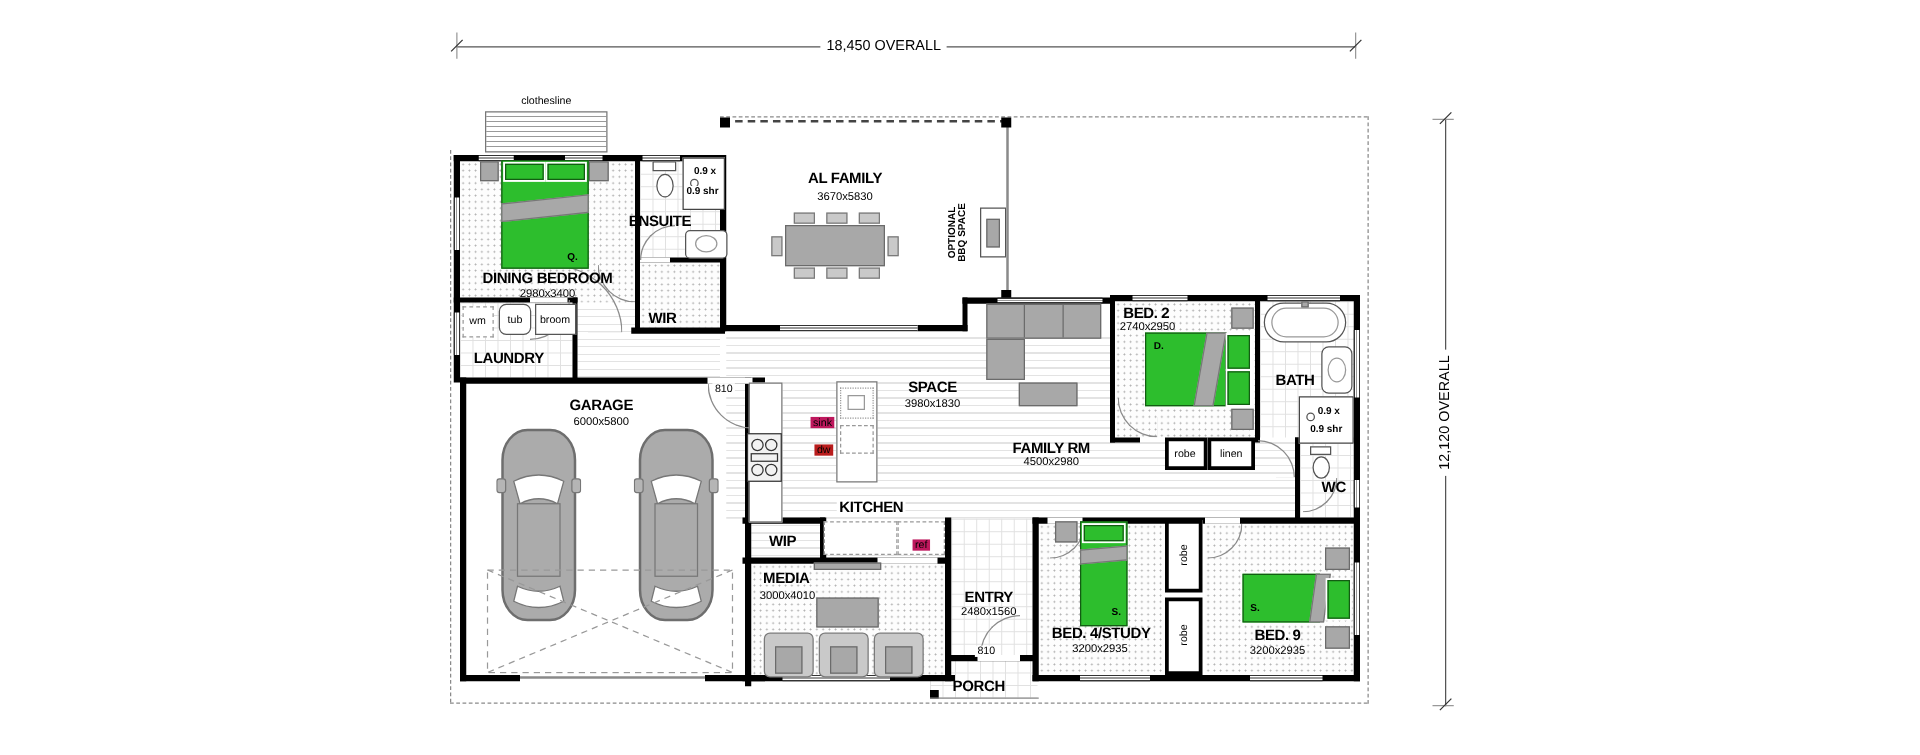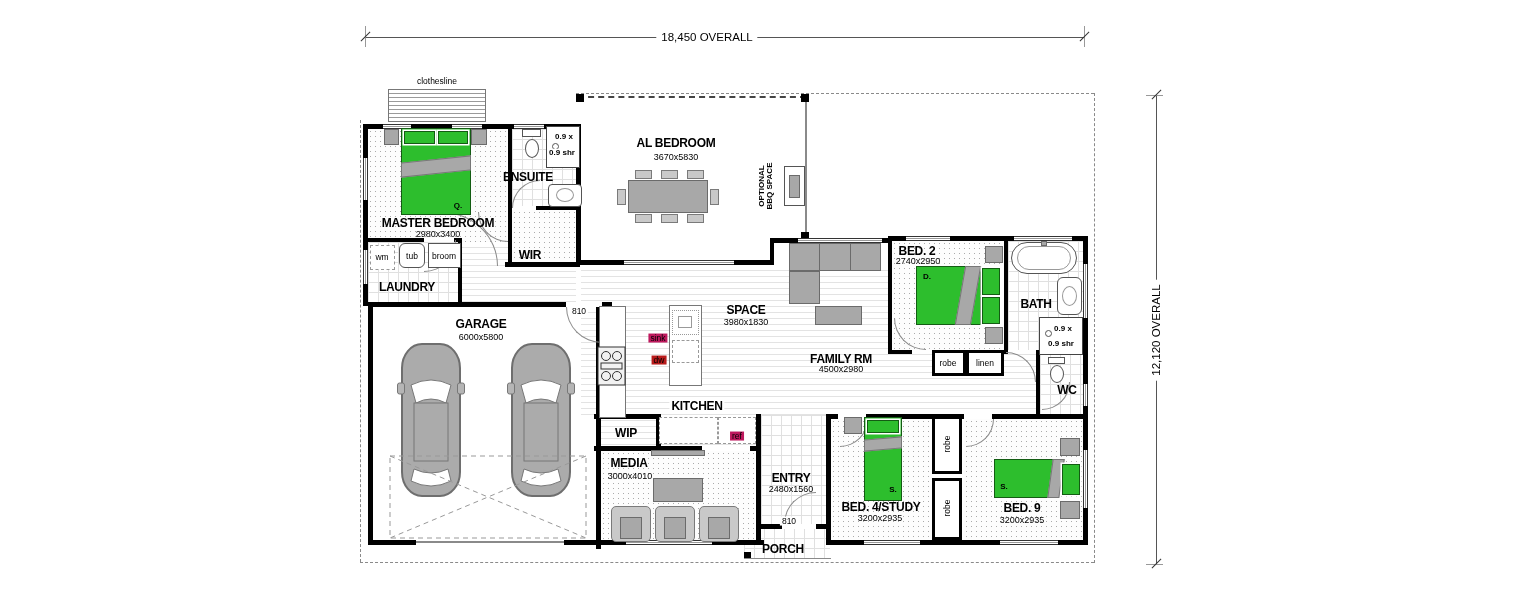--- a/index.html
+++ b/index.html
@@ -256,32 +256,32 @@
   <div class="bed pil" style="left:867px;top:420px;width:32px;height:13px"></div>
   <div class="fold" style="left:864px;top:438px;width:38px;height:12px;transform:skewY(-5deg)"></div>
 
   <div class="f" style="left:1060px;top:438px;width:20px;height:18px"></div>
   <div class="f" style="left:1060px;top:501px;width:20px;height:18px"></div>
   <div class="bed" style="left:994px;top:459px;width:62px;height:39px"></div>
   <div class="fold" style="left:1050px;top:459px;width:12px;height:39px;transform:skewX(-8deg)"></div>
   <div class="bed pil" style="left:1062px;top:464px;width:18px;height:31px"></div>
 
   <div class="lbl sm" style="left:437px;top:81px">clothesline</div>
-  <div class="lbl rs" style="left:438px;top:223px">MASTER BEDROOM</div>
+  <div class="lbl rs" style="left:438px;top:223px">DINING BEDROOM</div>
   <div class="lbl sz" style="left:438px;top:235px">2980x3400</div>
   <div class="lbl xs" style="left:458px;top:206px">Q.</div>
   <div class="lbl rs" style="left:528px;top:177px">ENSUITE</div>
   <div class="lbl xs" style="left:564px;top:137px;background:#fff">0.9 x</div>
   <div class="lbl xs" style="left:562px;top:153px;background:#fff">0.9 shr</div>
   <div class="lbl rs" style="left:530px;top:255px">WIR</div>
   <div class="lbl rs" style="left:407px;top:287px">LAUNDRY</div>
   <div class="lbl sm" style="left:382px;top:257px">wm</div>
   <div class="lbl sm" style="left:412px;top:256px">tub</div>
   <div class="lbl sm" style="left:444px;top:256px">broom</div>
-  <div class="lbl rs" style="left:676px;top:143px">AL BEDROOM</div>
+  <div class="lbl rs" style="left:676px;top:143px">AL FAMILY</div>
   <div class="lbl sz" style="left:676px;top:158px">3670x5830</div>
   <div class="lbl rot xs" style="left:766px;top:186px">
     <div>OPTIONAL</div>
     <div>BBQ SPACE</div>
   </div>
   <div class="lbl rs" style="left:481px;top:324px">GARAGE</div>
   <div class="lbl sz" style="left:481px;top:338px">6000x5800</div>
   <div class="lbl sm" style="left:579px;top:311px;background:#fff;padding:0 2px">810</div>
   <div class="lbl sm" style="left:658px;top:338px;background:#be185d;padding:0 2px">sink</div>
   <div class="lbl sm" style="left:659px;top:360px;background:#b91c1c;padding:0 2px">dw</div>

